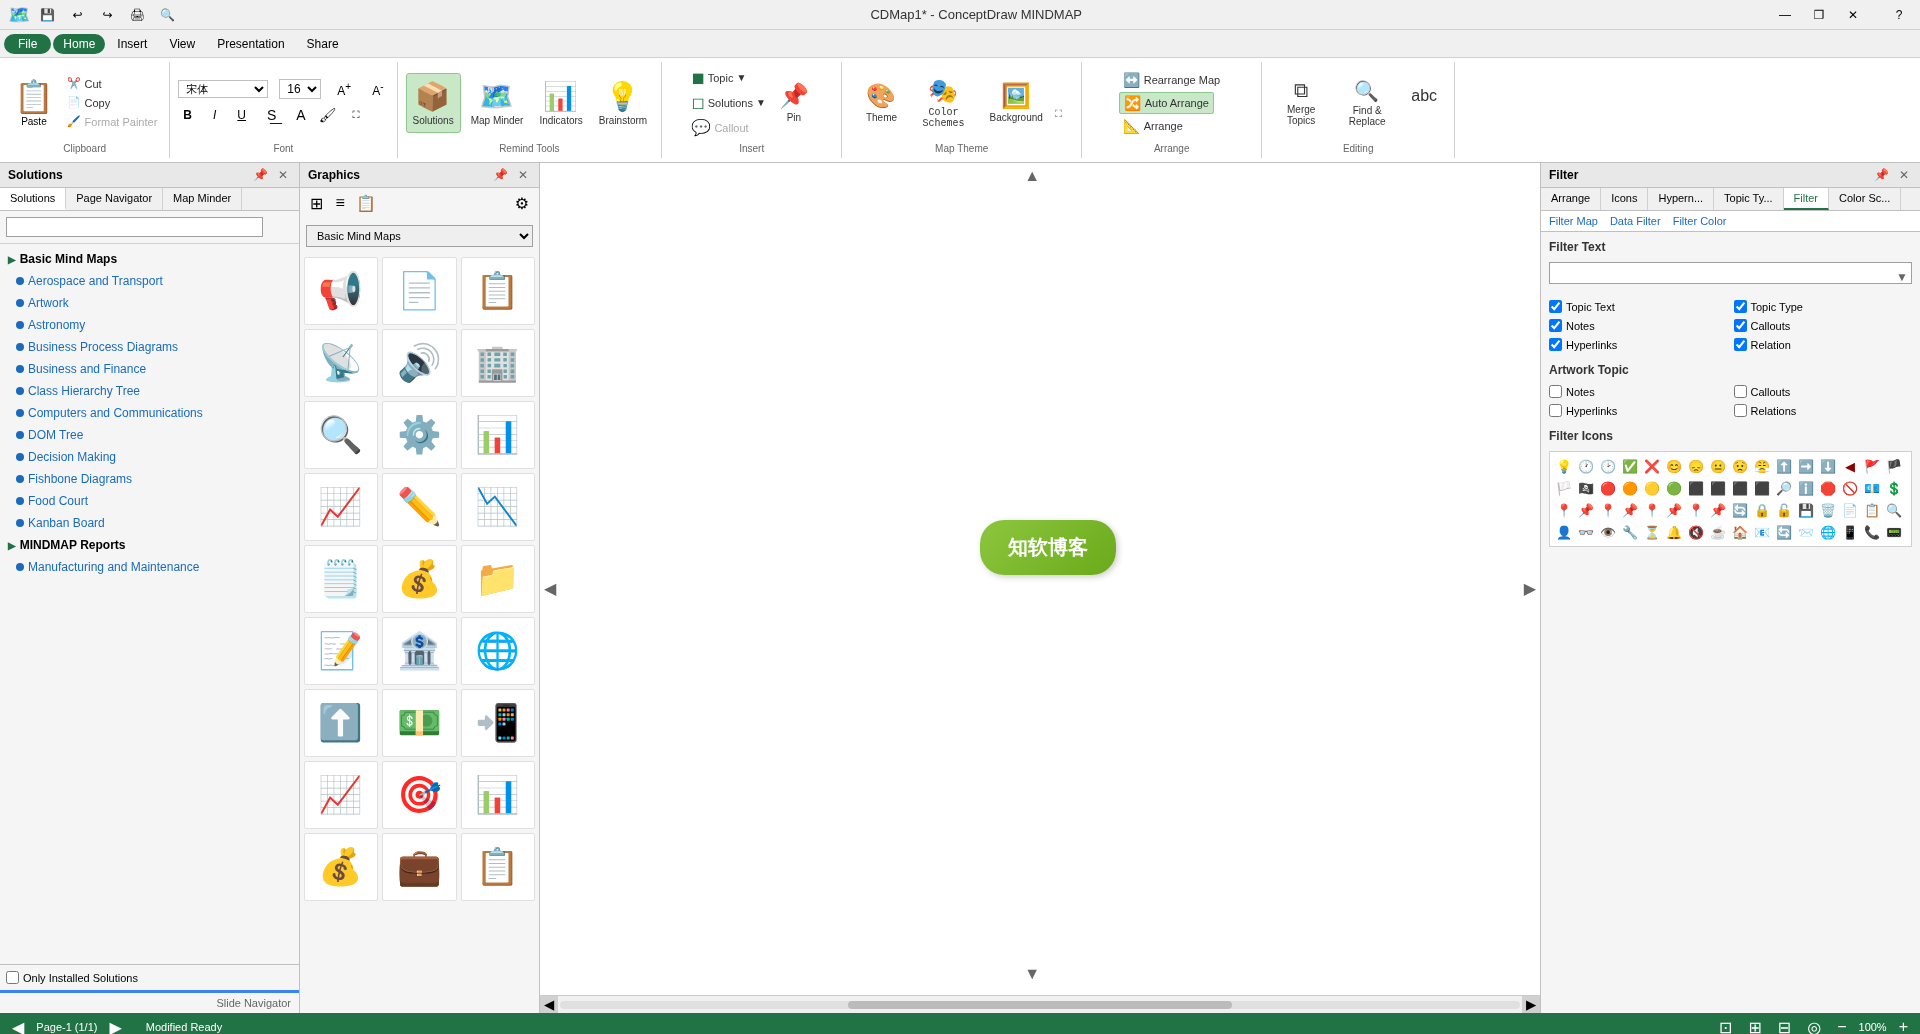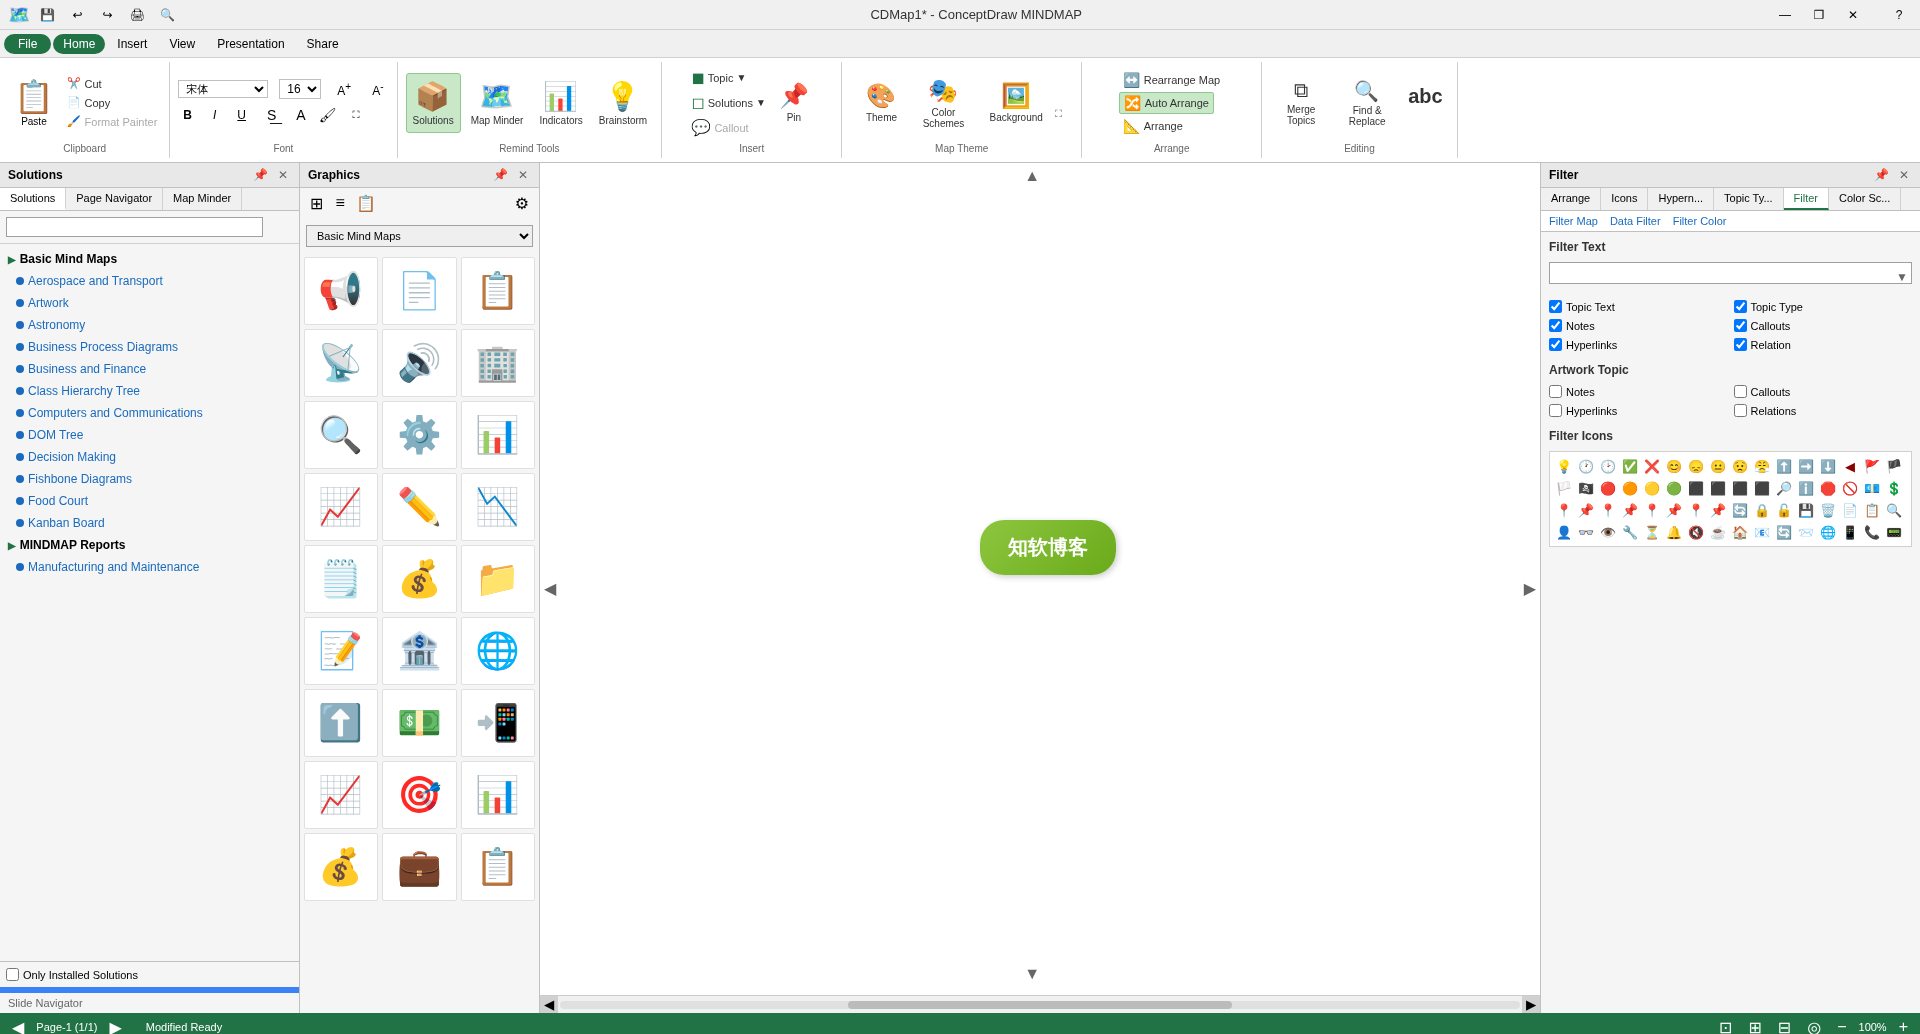--- a/index.html
+++ b/index.html
@@ -574,21 +574,21 @@
   </div>
 
   <div class="ribbon-group" style="min-width:240px;">
     <div class="ribbon-group-inner" style="gap:4px;">
       <div class="ribbon-btn">
         <span style="font-size:24px;">🎨</span>
         <span class="ribbon-btn-label">Theme</span>
       </div>
       <div class="ribbon-btn">
         <span style="font-size:24px;">🎭</span>
-        <span class="ribbon-btn-label" style="white-space:normal; text-align:center; max-width:60px;">Color Schemes</span>
+        <span class="ribbon-btn-label" style="white-space:normal; text-align:center; max-width:60px;font-family:Liberation Mono, monospace;">Color Schemes</span>
       </div>
       <div class="ribbon-btn">
         <span style="font-size:24px;">🖼️</span>
         <span class="ribbon-btn-label">Background</span>
       </div>
       <button class="ribbon-arrow-btn" style="align-self:flex-end; margin-bottom:18px;">⛶</button>
     </div>
     <div class="ribbon-group-label">Map Theme</div>
   </div>
 
@@ -614,21 +614,21 @@
     <div class="ribbon-group-inner" style="gap:4px;">
       <div class="ribbon-btn">
         <span style="font-size:20px;">⧉</span>
         <span class="ribbon-btn-label" style="white-space:normal; text-align:center; max-width:50px;">Merge Topics</span>
       </div>
       <div class="ribbon-btn">
         <span style="font-size:20px;">🔍</span>
         <span class="ribbon-btn-label" style="white-space:normal; text-align:center; max-width:50px;">Find &amp; Replace</span>
       </div>
       <div class="ribbon-btn">
-        <span style="font-size:20px;font-weight:bold;">abc</span>
+        <span style="font-size:16px;">abc</span>
         <span class="ribbon-btn-label" style="color:transparent;">.</span>
       </div>
     </div>
     <div class="ribbon-group-label">Editing</div>
   </div>
 
 </div>
 
 <div class="main-area">
 
@@ -709,21 +709,21 @@
         <div class="solutions-list-item">
           <span class="dot"></span>
           <a href="#">Manufacturing and Maintenance</a>
         </div>
       </div>
     </div>
     <div class="solutions-footer">
       <input type="checkbox" style="">
       <span>Only Installed Solutions</span>
     </div>
-    <div style="padding:4px 8px; color:#666; font-size:11px; border-top:6px solid #3b82f6;">Slide Navigator</div>
+    <div style="padding:4px 8px; color:#666; font-size:11px; border-top:3px solid #3b82f6;text-align:right;">Slide Navigator</div>
   </div>
 
   <div class="graphics-panel">
     <div class="panel-header">
       <span>Graphics</span>
       <div class="panel-controls">
         <button class="panel-ctrl-btn">📌</button>
         <button class="panel-ctrl-btn">✕</button>
       </div>
     </div>

